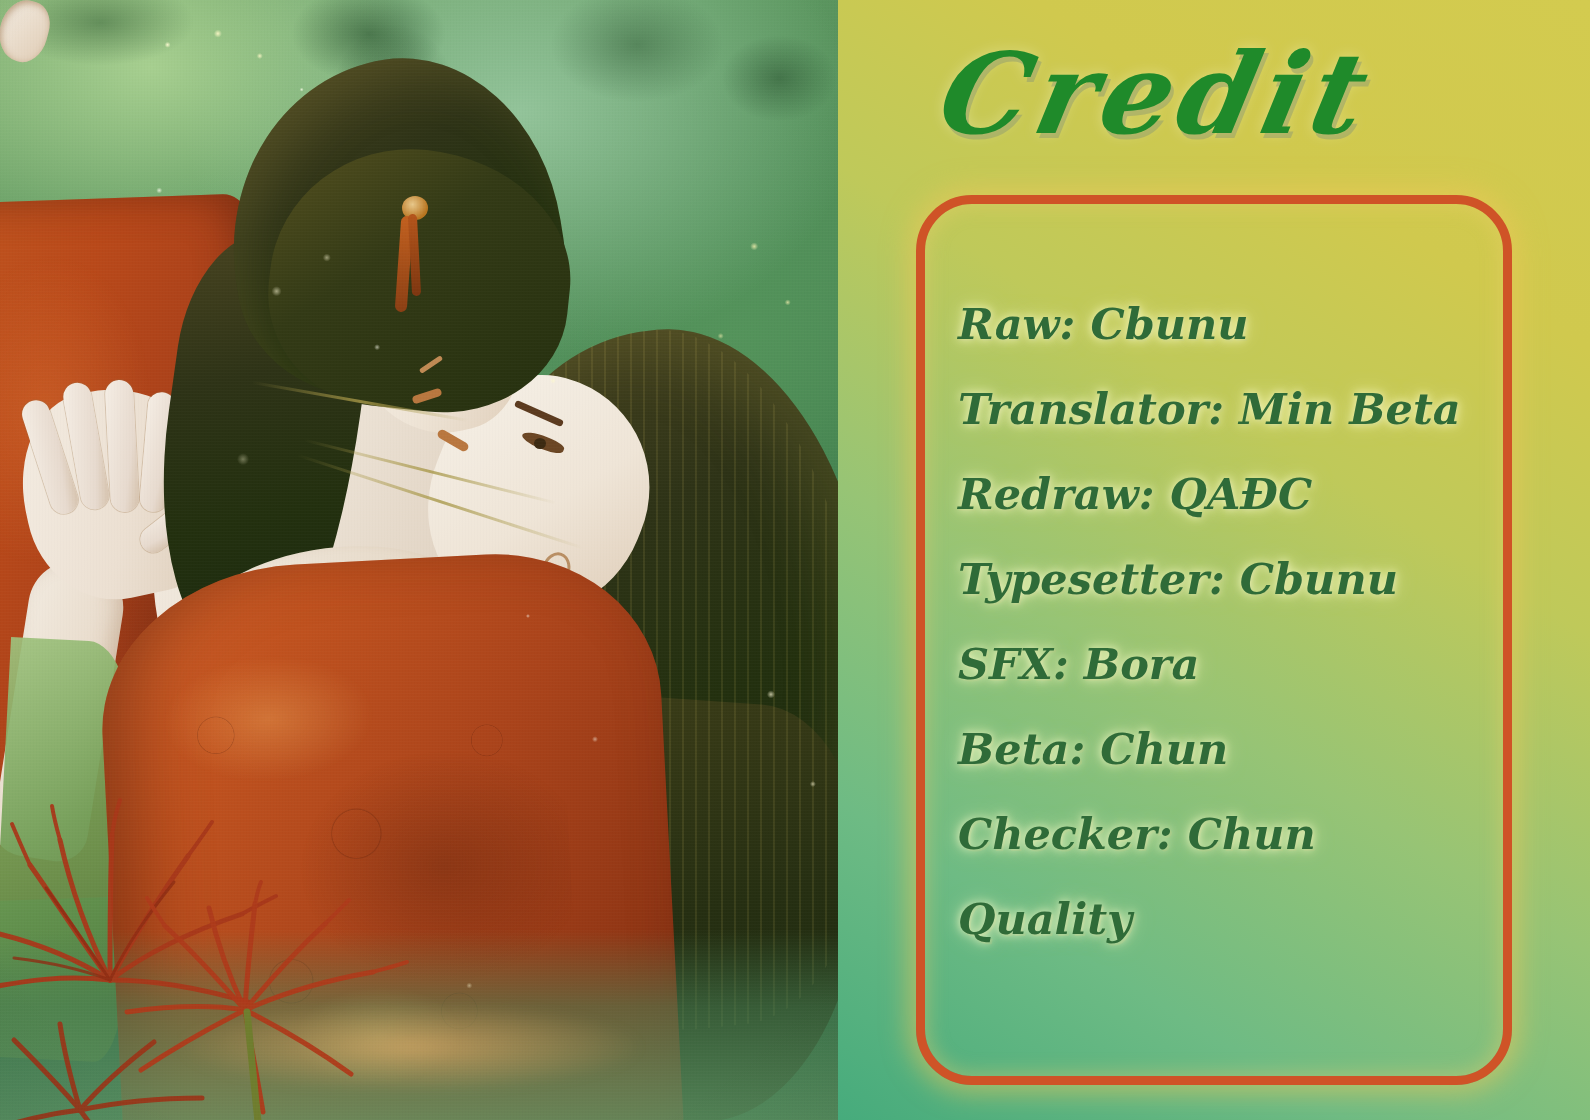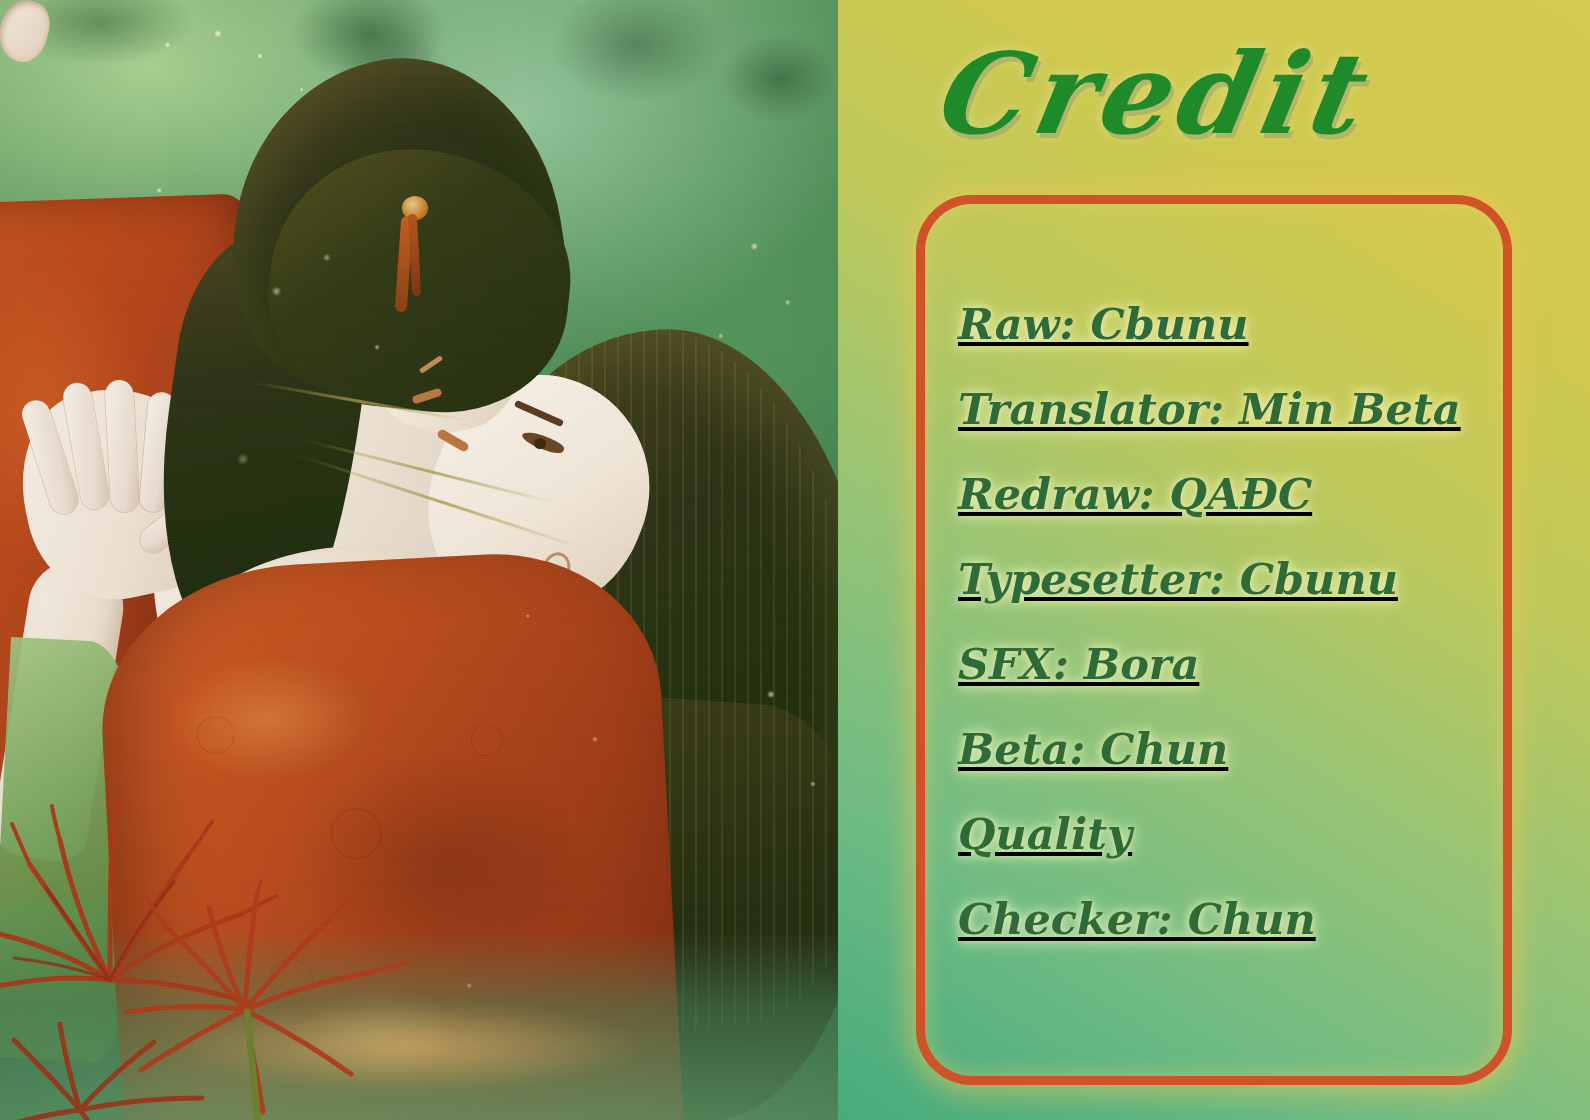--- a/index.html
+++ b/index.html
@@ -339,21 +339,20 @@
     border-radius: 56px;
     box-sizing: border-box;
     box-shadow:
       0 0 26px 8px rgba(236,200,90,.55),
       inset 0 0 18px 4px rgba(240,210,110,.35);
   }
   #credit-list {
     position: absolute;
     left: 120px; top: 282px;
     width: 530px;
-    text-decoration: underline;
   }
   .credit-line {
     font-family: "DejaVu Serif", "Liberation Serif", serif;
     font-style: italic;
     font-weight: 700;
     font-size: 43px;
     line-height: 85px;
     color: #2f6b38;
     white-space: nowrap;
     text-shadow:
@@ -495,19 +494,19 @@
 
     <div class="frame-box"></div>
 
     <div id="credit-list">
       <div class="credit-line">Raw: Cbunu</div>
       <div class="credit-line">Translator: Min Beta</div>
       <div class="credit-line">Redraw: QAĐC</div>
       <div class="credit-line">Typesetter: Cbunu</div>
       <div class="credit-line">SFX: Bora</div>
       <div class="credit-line">Beta: Chun</div>
+      <div class="credit-line">Checker: Chun</div>
       <div class="credit-line">Quality</div>
-      <div class="credit-line">Checker: Chun</div>
     </div>
 
   </div>
 
 </div>
 
 </body></html>

